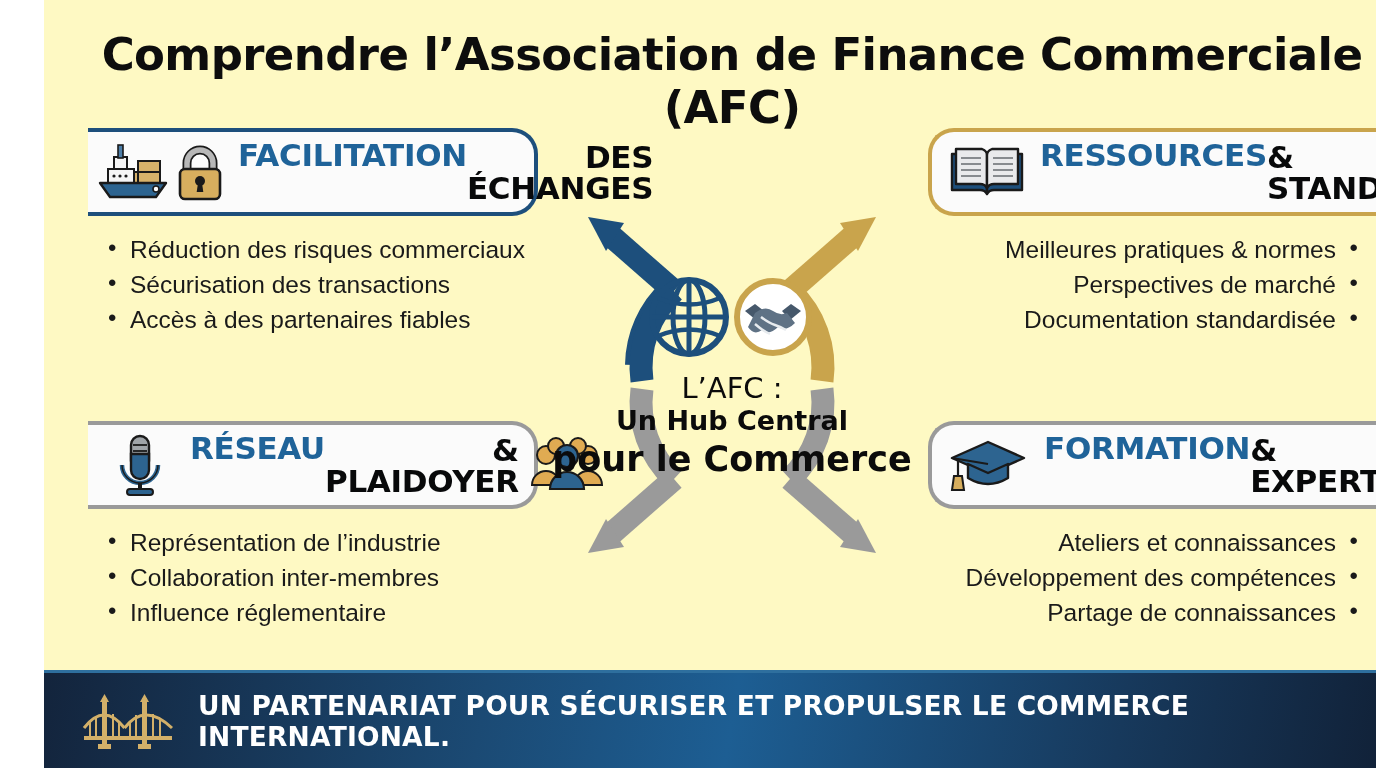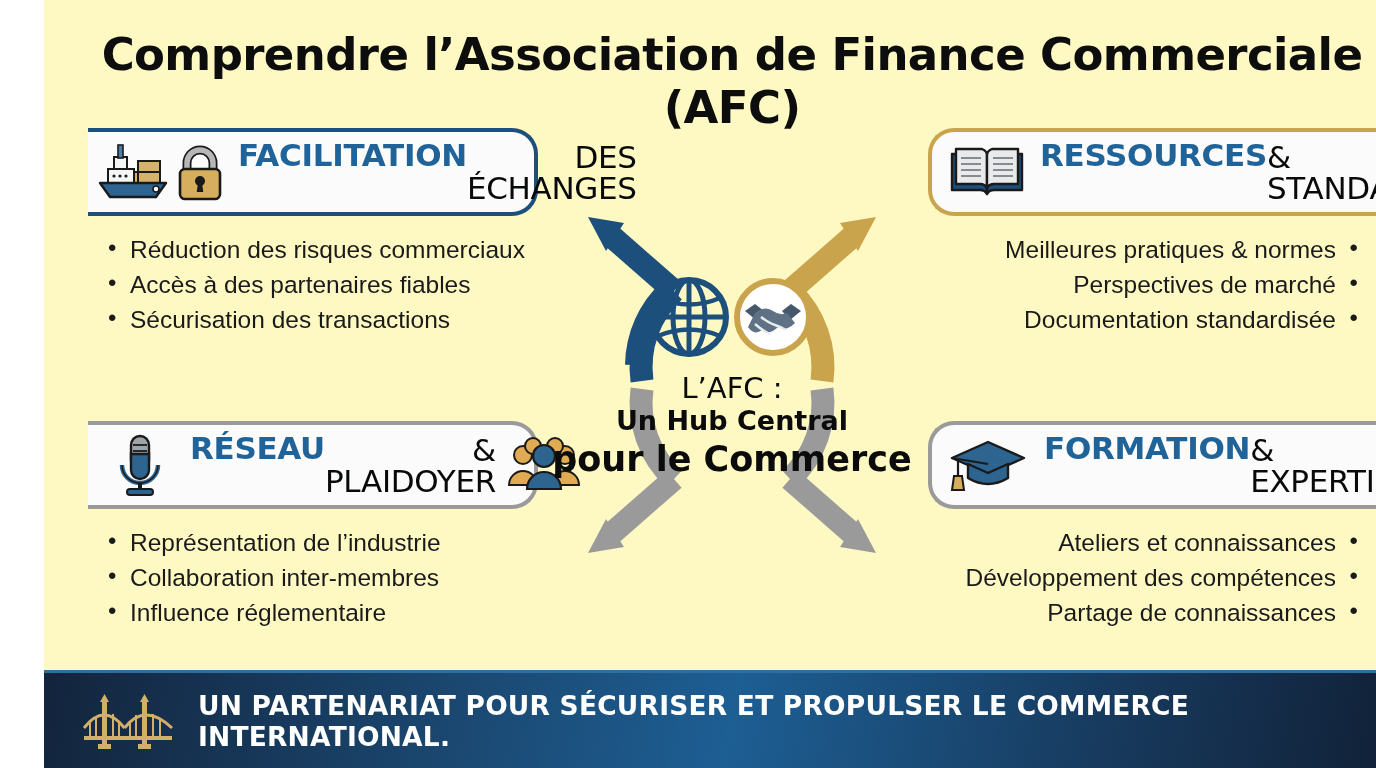--- a/index.html
+++ b/index.html
@@ -38,21 +38,21 @@
   .pill-tr { border: 4px solid #c9a44c; border-right: none;
              border-radius: 26px 0 0 26px; padding: 0 6px 0 14px; }
   .pill-bl { border: 4px solid #9a9a9a; border-left: none;
              border-radius: 0 26px 26px 0; padding: 0 14px 0 6px; }
   .pill-br { border: 4px solid #9a9a9a; border-right: none;
              border-radius: 26px 0 0 26px; padding: 0 6px 0 14px; }
 
   .pill-titles { display: flex; line-height: 1.0; }
   .t-line1 { font-size: 31px; font-weight: bold; color: #1f6399;
              font-family: "DejaVu Sans", sans-serif; letter-spacing: -0.3px; }
-  .t-line2 { font-size: 31px; font-weight: normal; color: #08090a;
+  .t-line2 { font-size: 31px; font-weight: bold; color: #08090a;
              font-family: "DejaVu Sans", sans-serif; letter-spacing: -0.3px; margin-top: 2px;}
   .align-r { text-align: right; }
   .align-l { text-align: left; }
 
   .icon-slot { flex: 0 0 auto; display: flex; align-items: center; justify-content: center; }
 
   
   .bullets { list-style: none; margin-top: 16px; padding: 0; }
   .quad-tr .bullets, .quad-br .bullets { text-align: right; }
   .bullets li {
@@ -125,22 +125,22 @@
           <path d="M26 42 h4 l1.3 9 h-6.6 z" fill="#1a1a1a"></path>
         </svg>
       </span>
       <span class="pill-titles align-r" style="margin-left:10px;">
         <span class="t-line1">FACILITATION</span>
         <span class="t-line2">DES ÉCHANGES</span>
       </span>
     </div>
     <ul class="bullets">
       <li>Réduction des risques commerciaux</li>
+      <li>Sécurisation des transactions</li>
       <li>Accès à des partenaires fiables</li>
-      <li>Sécurisation des transactions</li>
     </ul>
   </div>
 
   <div class="quad quad-tr">
     <div class="pill pill-tr">
       <span class="icon-slot">
         <svg width="82" height="60" viewBox="0 0 82 60">
           <path d="M6 12 h30 q5 2 5 6 v34 q-2 -4 -7 -4 h-28 z" fill="#1d4f7c" stroke="#1a1a1a" stroke-width="2.4" stroke-linejoin="round"></path>
           <path d="M76 12 h-30 q-5 2 -5 6 v34 q2 -4 7 -4 h28 z" fill="#1d4f7c" stroke="#1a1a1a" stroke-width="2.4" stroke-linejoin="round"></path>
           <path d="M10 7 h26 q5 2 5 6 v33 q-2 -4 -7 -4 h-24 z" fill="#e9eaec" stroke="#1a1a1a" stroke-width="2.4" stroke-linejoin="round"></path>

